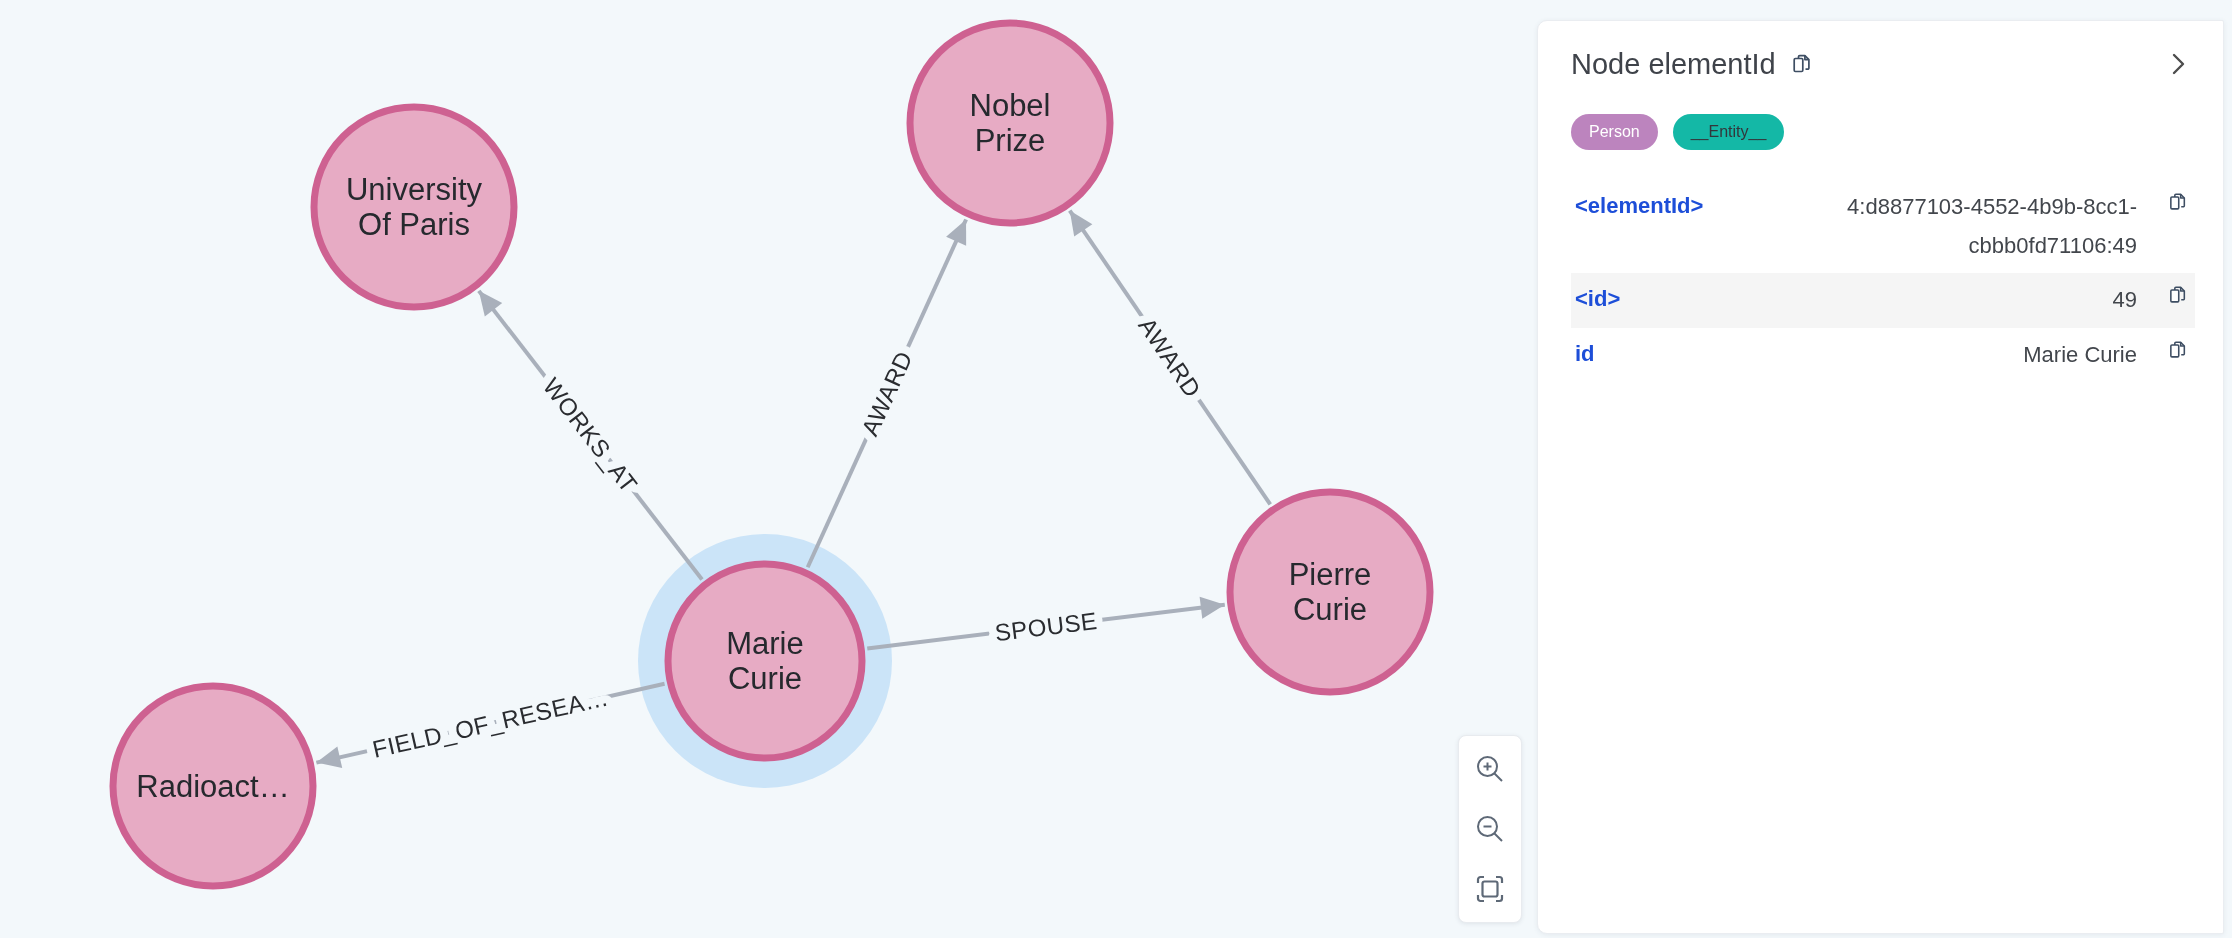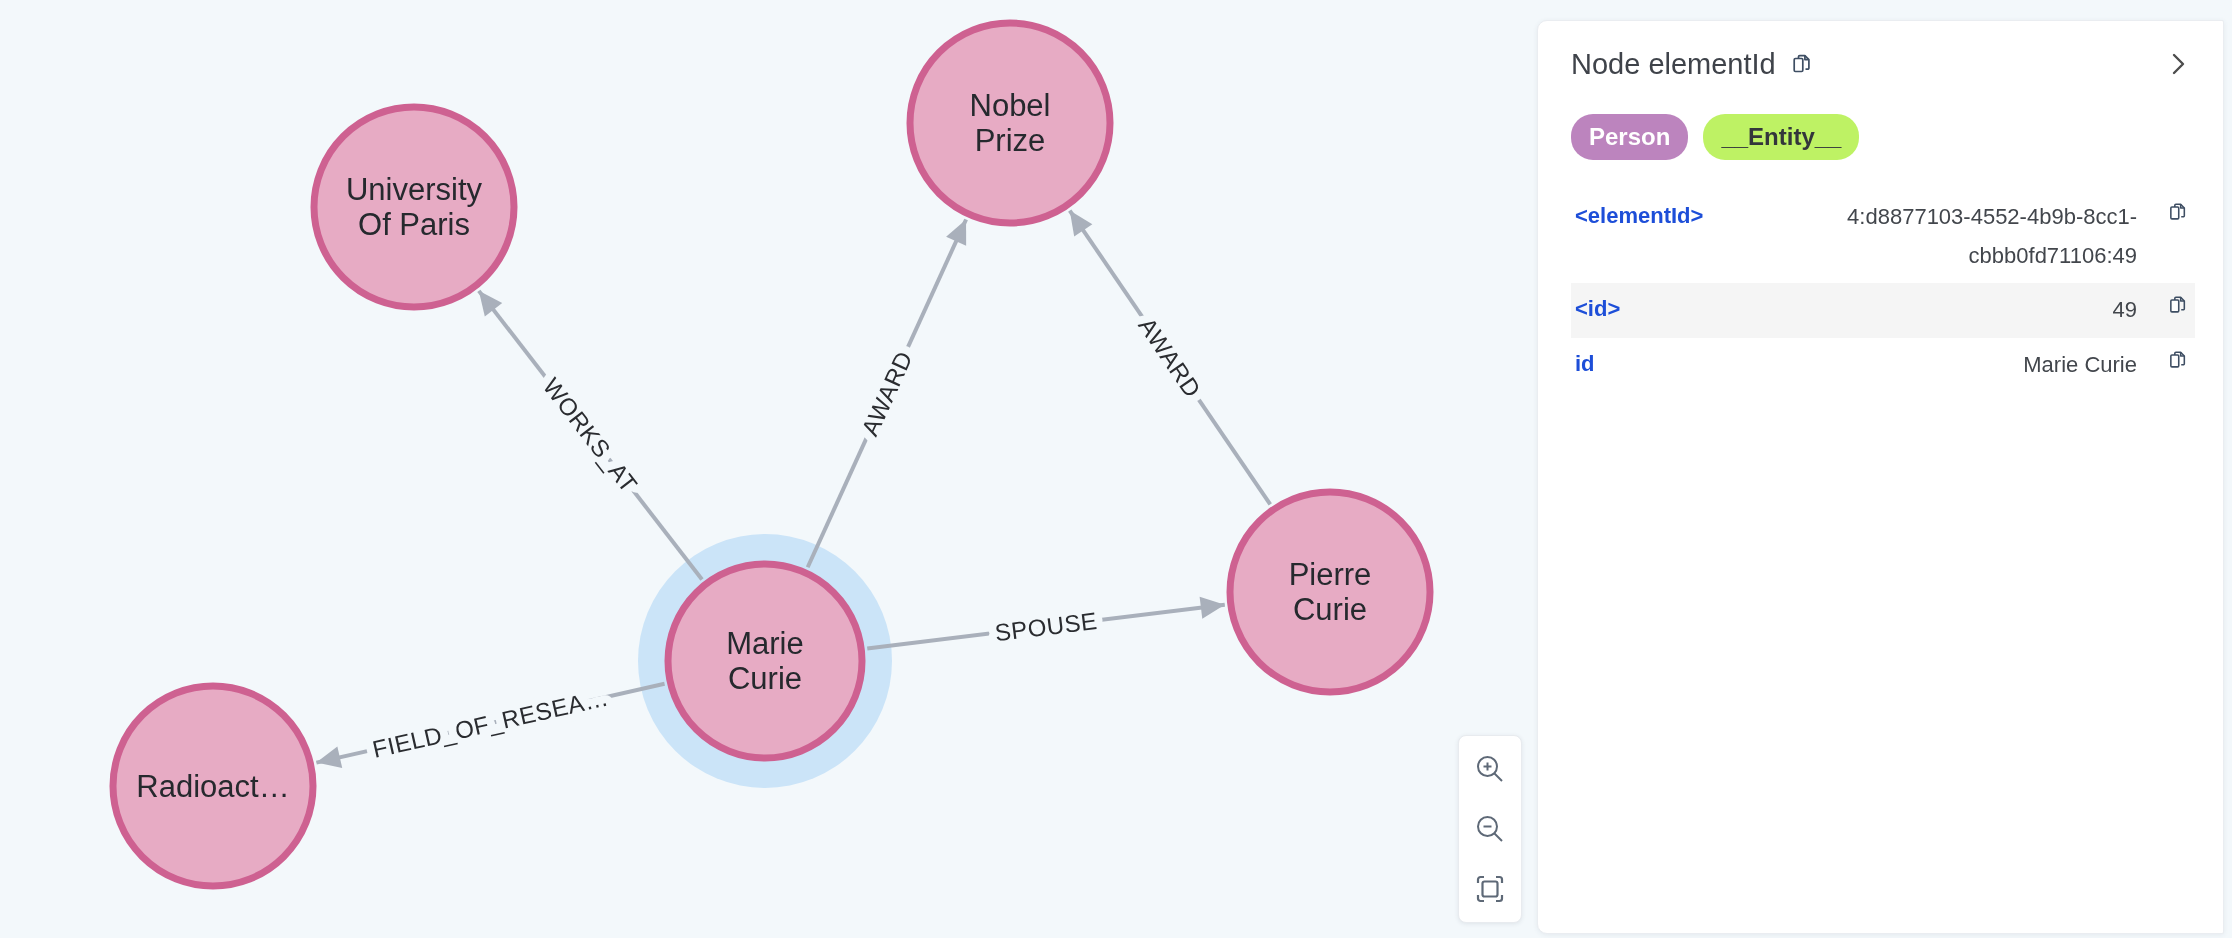--- a/index.html
+++ b/index.html
@@ -28,21 +28,21 @@
     background:#FFFFFF; border:1px solid #EAEDF1; border-radius:10px 2px 2px 10px;
     box-shadow:0 1px 5px rgba(52,63,83,.08);
     padding:26px 28px 20px 33px; display:flex; flex-direction:column; }
   .panel-header { display:flex; align-items:center; }
   .panel-title { font-size:29px; color:#3F434A; }
   .title-copy-btn { border:none; background:transparent; margin-left:14px; cursor:pointer;
     color:#3E4E63; display:flex; align-items:center; }
   .collapse-btn { border:none; background:transparent; margin-left:auto; cursor:pointer;
     color:#4D4D4D; display:flex; align-items:center; padding:2px; }
   .badge-row { display:flex; gap:15px; margin-top:33px; }
-  .badge { display:inline-block; font-size:24px; font-weight:bold;
+  .badge { display:inline-block; font-size:16px; font-weight:normal;
     padding:9px 18px; border-radius:22px; cursor:pointer; }
   .prop-table { margin-top:30px; }
   .prop-row { display:flex; align-items:flex-start; padding:8px 6px 8px 4px; min-height:46px; }
   .prop-row.striped { background:#F5F5F5; }
   .prop-key { width:188px; flex:0 0 188px; font-weight:bold; font-size:22px; color:#1d4ed8;
     line-height:1.6; }
   .prop-value { flex:1 1 auto; font-size:22px; color:#42464C; line-height:1.75;
     padding-right:30px; overflow-wrap:break-word;text-align:right; }
   .row-copy-btn { border:none; background:transparent; cursor:pointer; color:#3E4E63;
     margin-left:auto; margin-top:3px; display:flex; }
@@ -136,21 +136,21 @@
     </button>
     <button class="collapse-btn">
       <svg width="30" height="30" viewBox="0 0 30 30" fill="none" stroke="currentColor" stroke-width="2.4" stroke-linecap="round" stroke-linejoin="round">
         <polyline points="11,6 20,15 11,24"></polyline>
       </svg>
     </button>
   </div>
 
   <div class="badge-row" id="badge-row">
       <span class="badge" style="background: rgb(188, 132, 190); color: rgb(255, 255, 255);">Person</span>
-      <span class="badge" style="background: #bef264; color: rgb(51, 54, 59);">__Entity__</span>
+      <span class="badge" style="background: #14b8a6; color: rgb(51, 54, 59);">__Entity__</span>
     </div>
 
   <div class="prop-table" id="prop-table">
       <div class="prop-row">
         <div class="prop-key">&lt;elementId&gt;</div>
         <div class="prop-value">4:d8877103-4552-4b9b-8cc1-cbbb0fd71106:49</div>
         <button class="row-copy-btn">
           <svg width="22" height="22">
             <use href="#icon-copy"></use>
           </svg>

